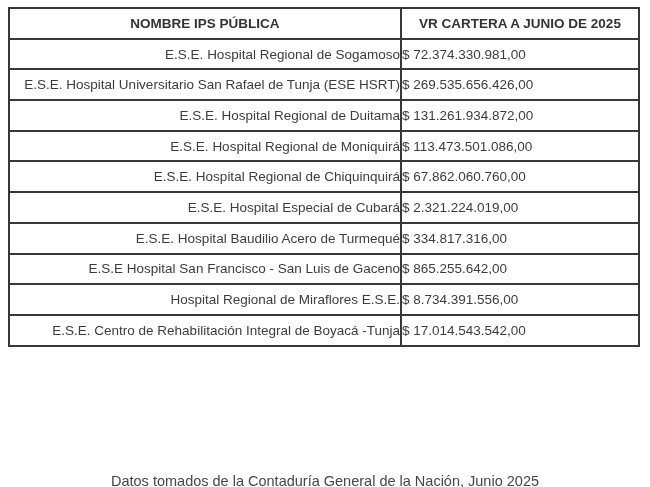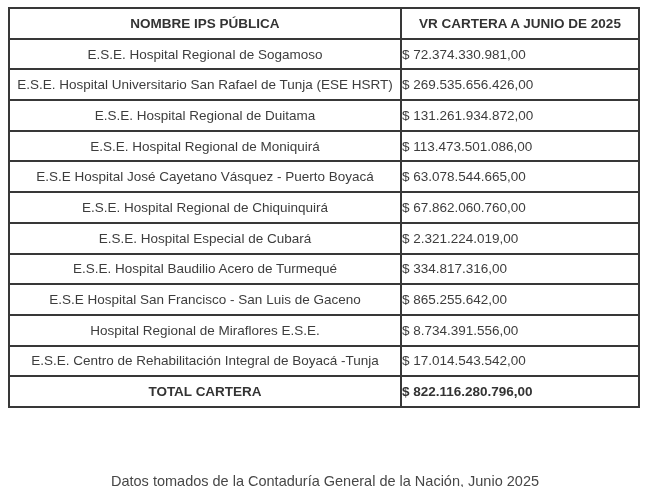--- a/index.html
+++ b/index.html
@@ -39,21 +39,21 @@
     background: #ffffff;
     vertical-align: middle;
     white-space: nowrap;
     overflow: hidden;
   }
   table.cartera th {
     font-weight: bold;
     text-align: center;
     color: #333333;
   }
-  td.name  { text-align: center;  padding-left: 9px; }
+  td.name  { text-align: right;  padding-left: 9px; }
   td.val   { padding-right: 9px; }
   tr.total-row td { font-weight: bold; color: #333333; }
   tr.total-row td.total-label { text-align: center; }
   .footer-caption {
     position: absolute;
     top: 473px;
     left: 0;
     width: 650px;
     text-align: center;
     font-size: 14.5px;
@@ -91,24 +91,20 @@
       </tr>
       <tr>
         <td class="name">E.S.E. Hospital Regional de Duitama</td>
         <td class="val">$ 131.261.934.872,00</td>
       </tr>
       <tr>
         <td class="name">E.S.E. Hospital Regional de Moniquirá</td>
         <td class="val">$ 113.473.501.086,00</td>
       </tr>
       <tr>
-        <td class="name">E.S.E Hospital José Cayetano Vásquez - Puerto Boyacá</td>
-        <td class="val">$ 63.078.544.665,00</td>
-      </tr>
-      <tr>
         <td class="name">E.S.E. Hospital Regional de Chiquinquirá</td>
         <td class="val">$ 67.862.060.760,00</td>
       </tr>
       <tr>
         <td class="name">E.S.E. Hospital Especial de Cubará</td>
         <td class="val">$ 2.321.224.019,00</td>
       </tr>
       <tr>
         <td class="name">E.S.E. Hospital Baudilio Acero de Turmequé</td>
         <td class="val">$ 334.817.316,00</td>
@@ -118,22 +114,18 @@
         <td class="val">$ 865.255.642,00</td>
       </tr>
       <tr>
         <td class="name">Hospital Regional de Miraflores E.S.E.</td>
         <td class="val">$ 8.734.391.556,00</td>
       </tr>
       <tr>
         <td class="name">E.S.E. Centro de Rehabilitación Integral de Boyacá -Tunja</td>
         <td class="val">$ 17.014.543.542,00</td>
       </tr>
-      <tr class="total-row">
-        <td class="total-label">TOTAL CARTERA</td>
-        <td class="val">$ 822.116.280.796,00</td>
-      </tr>
     </tbody>
   </table>
 
   <div class="footer-caption">Datos tomados de la Contaduría General de la Nación, Junio 2025</div>
 
 </div>
 
 </body></html>

